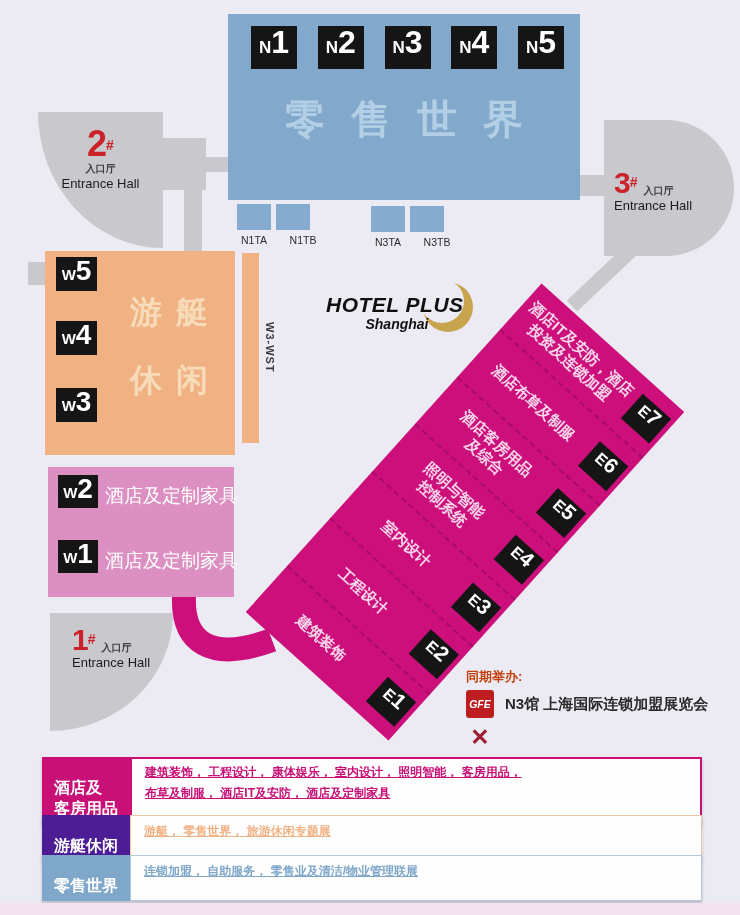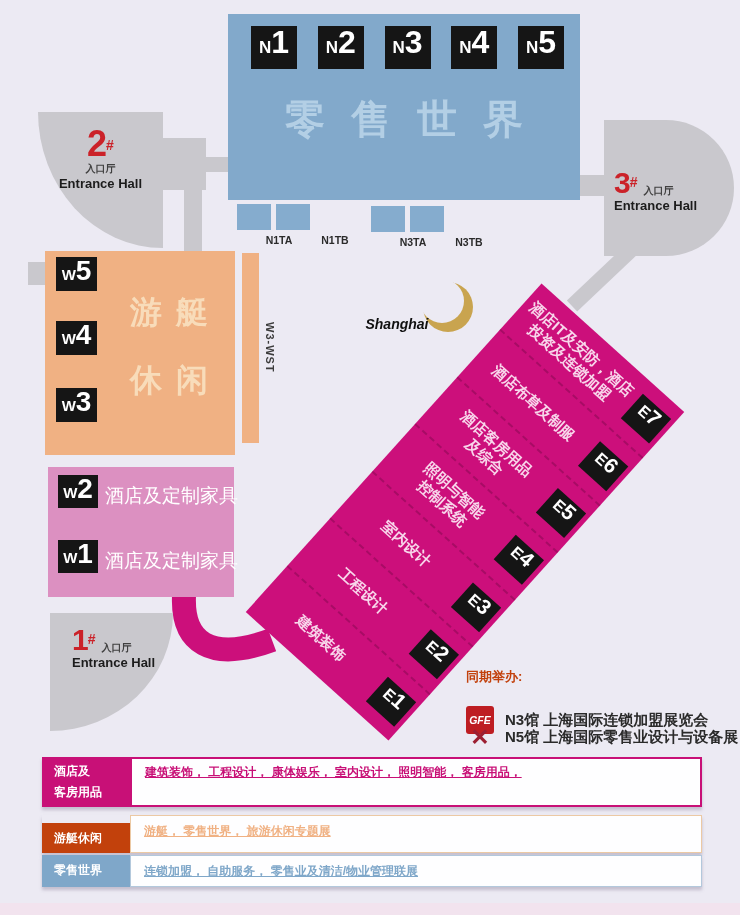--- a/index.html
+++ b/index.html
@@ -9,41 +9,41 @@
   
   .gray{background:#C9C8CD;}
   .fan{position:absolute;background:#C9C8CD;}
   .fan2{left:38px;top:112px;width:125px;height:136px;border-radius:0 0 0 100%;}
   .fan3{left:604px;top:120px;width:130px;height:136px;border-radius:0 70px 70px 0;}
   .fan1{left:50px;top:613px;width:123px;height:118px;border-radius:0 0 100% 0;}
   .ent-num{color:#CB2229;font-weight:800;font-size:30px;line-height:1;letter-spacing:-1px;}
   .ent-num.big{font-size:36px;}
   .ent-hash{color:#CB2229;font-weight:800;font-size:14px;vertical-align:super;}
   .ent-zh{font-size:10px;font-weight:bold;color:#404040;}
-  .ent-en{font-size:13px;font-weight:bold;color:#1c1c1c;white-space:nowrap;}
+  .ent-en{font-size:13px;font-weight:normal;color:#1c1c1c;white-space:nowrap;}
   .ent-col{position:absolute;left:0;top:14px;width:100%;text-align:center;}
   .ent-row1{display:flex;align-items:flex-end;gap:6px;}
   
   .hall-badge{background:#151515;color:#fff;display:flex;align-items:baseline;justify-content:center;font-weight:bold;}
   .hall-badge .p{font-size:15px;}
   .hall-badge .n{font-size:28px;line-height:1;}
   .nb{width:46px;height:43px;}
   .nb .p{font-size:17px;} .nb .n{font-size:32px;}
   .wb{width:41px;height:34px;position:absolute;}
   .pb{width:40px;height:33px;position:absolute;}
   .eb{width:38px;height:33px;margin-left:4px;flex:none;}
   .eb .p{font-size:16px;} .eb .n{font-size:21px;}
   
   .n-block{left:228px;top:14px;width:352px;height:186px;background:#82A9CB;}
   .n-badges{position:absolute;left:23px;right:16px;top:12px;display:flex;justify-content:space-between;}
   .retail-title{position:absolute;left:0;width:100%;top:78px;text-align:center;color:#B3CFE5;
     font-size:40px;font-weight:bold;letter-spacing:26px;transform:translateX(13px);}
   .tab{width:34px;height:26px;background:#85ACCE;}
   .tab-cluster{position:absolute;display:flex;gap:5px;}
-  .tab-labels{position:absolute;display:flex;gap:22px;font-size:10.5px;font-weight:bold;color:#2b2b2b;margin-left:25px;}
+  .tab-labels{position:absolute;display:flex;gap:15px;font-size:10.5px;font-weight:normal;color:#2b2b2b;}
   .tab-labels span{width:34px;text-align:center;}
   
   .w-block{left:45px;top:251px;width:190px;height:204px;background:#F0B183;}
   .yacht-word{position:absolute;left:64px;width:120px;text-align:center;color:#F8DCBA;
     font-size:32px;font-weight:bold;letter-spacing:14px;transform:translateX(7px);}
   .strip{left:242px;top:253px;width:17px;height:190px;background:#F0B183;}
   .strip-label{left:276px;top:322px;transform:rotate(90deg);transform-origin:left top;
     font-size:11px;font-weight:bold;color:#3c3c3c;letter-spacing:1px;white-space:nowrap;}
   
   .p-block{left:48px;top:467px;width:186px;height:130px;background:#DC90C1;}
@@ -65,27 +65,27 @@
   .crescent{position:absolute;left:96px;top:0;z-index:1;}
   
   .concurrent-heading{left:466px;top:668px;font-size:13px;font-weight:bold;color:#c2410c;}
   .conc-item{position:absolute;display:flex;align-items:center;gap:11px;}
   .gfe-badge{width:28px;height:28px;background:#BE1D22;border-radius:3px;color:#fff;display:flex;
     align-items:center;justify-content:center;font-size:10.5px;font-weight:800;font-style:italic;}
   .x-badge{width:28px;text-align:center;font-size:23px;font-weight:800;color:#9C1F32;line-height:1;}
   .conc-text{font-size:15px;font-weight:bold;color:#2a2a2a;white-space:nowrap;}
   
   .legend-row{position:absolute;left:42px;width:660px;display:flex;box-shadow:0 3px 3px rgba(120,110,140,.35);}
-  .legend-label{width:88px;flex:none;color:#fff;font-weight:bold;font-size:12px;line-height:21px;
-    padding:4px 0 4px 12px;box-sizing:border-box;}
+  .legend-label{width:88px;flex:none;color:#fff;font-weight:bold;font-size:16px;line-height:21px;
+    padding:20px 0 4px 12px;box-sizing:border-box;}
   .legend-content{flex:1;background:#FEFEFF;font-weight:bold;font-size:12px;line-height:21px;
     padding:3px 20px 3px 13px;box-sizing:border-box;white-space:nowrap;text-decoration:underline;}
   .lr1 .legend-label{background:#C81077;}
   .lr1 .legend-content{border:2px solid #C81077;color:#C81077;}
-  .lr2 .legend-label{background:#c2410c;line-height:22px;margin-top:8px;}
+  .lr2 .legend-label{background:#4c1d95;line-height:22px;}
   .lr2 .legend-content{border:1.5px solid #ECC9A4;color:#F0B183;line-height:24px;}
   .lr3 .legend-label{background:#7FA7C9;line-height:22px;}
   .lr3 .legend-content{border:1.5px solid #B3C8DC;color:#7FA7C9;line-height:24px;}
   .bottom-strip{left:0;top:903px;width:740px;height:12px;background:#F2E3EE;}
 </style>
 </head>
 <body>
 
 <div class="canvas">
 
@@ -269,40 +269,41 @@
           <span class="n">1</span>
         </div>
     </div>
   </div>
 
   <div class="abs logo">
     <svg class="crescent" width="58" height="58">
       <circle cx="30" cy="29" r="25" fill="#C9A44F"></circle>
       <circle cx="24" cy="23" r="22" fill="#ECEAF3"></circle>
     </svg>
+    <div class="logo-title">HOTEL PLUS</div>
     <div class="logo-sub">Shanghai</div>
   </div>
 
   <div class="abs concurrent-heading">同期举办:</div>
-  <div class="conc-item" style="left:466px;top:690px;margin-top:16px;">
+  <div class="conc-item" style="left:466px;top:690px;">
     <div class="gfe-badge">GFE</div>
     <div class="conc-text">N3馆 上海国际连锁加盟展览会</div>
   </div>
   <div class="conc-item" style="left:466px;top:726px;">
     <div class="x-badge">✕</div>
-    <div class="conc-text">N5馆 上海国际零售业设计与设备展</div>
   </div>
 
   <div class="legend-row lr1" style="top:757px;">
     <div class="legend-label">
       <span class="line">酒店及</span>
       <span class="line">客房用品</span>
     </div>
     <div class="legend-content">
       <span class="line">建筑装饰， 工程设计， 康体娱乐， 室内设计， 照明智能， 客房用品，</span>
+      <span class="line">布草及制服， 酒店IT及安防， 酒店及定制家具</span>
     </div>
   </div>
   <div class="legend-row lr2" style="top:815px;">
     <div class="legend-label">
       <span class="line">游艇休闲</span>
     </div>
     <div class="legend-content">
       <span class="line">游艇， 零售世界， 旅游休闲专题展</span>
     </div>
   </div>

